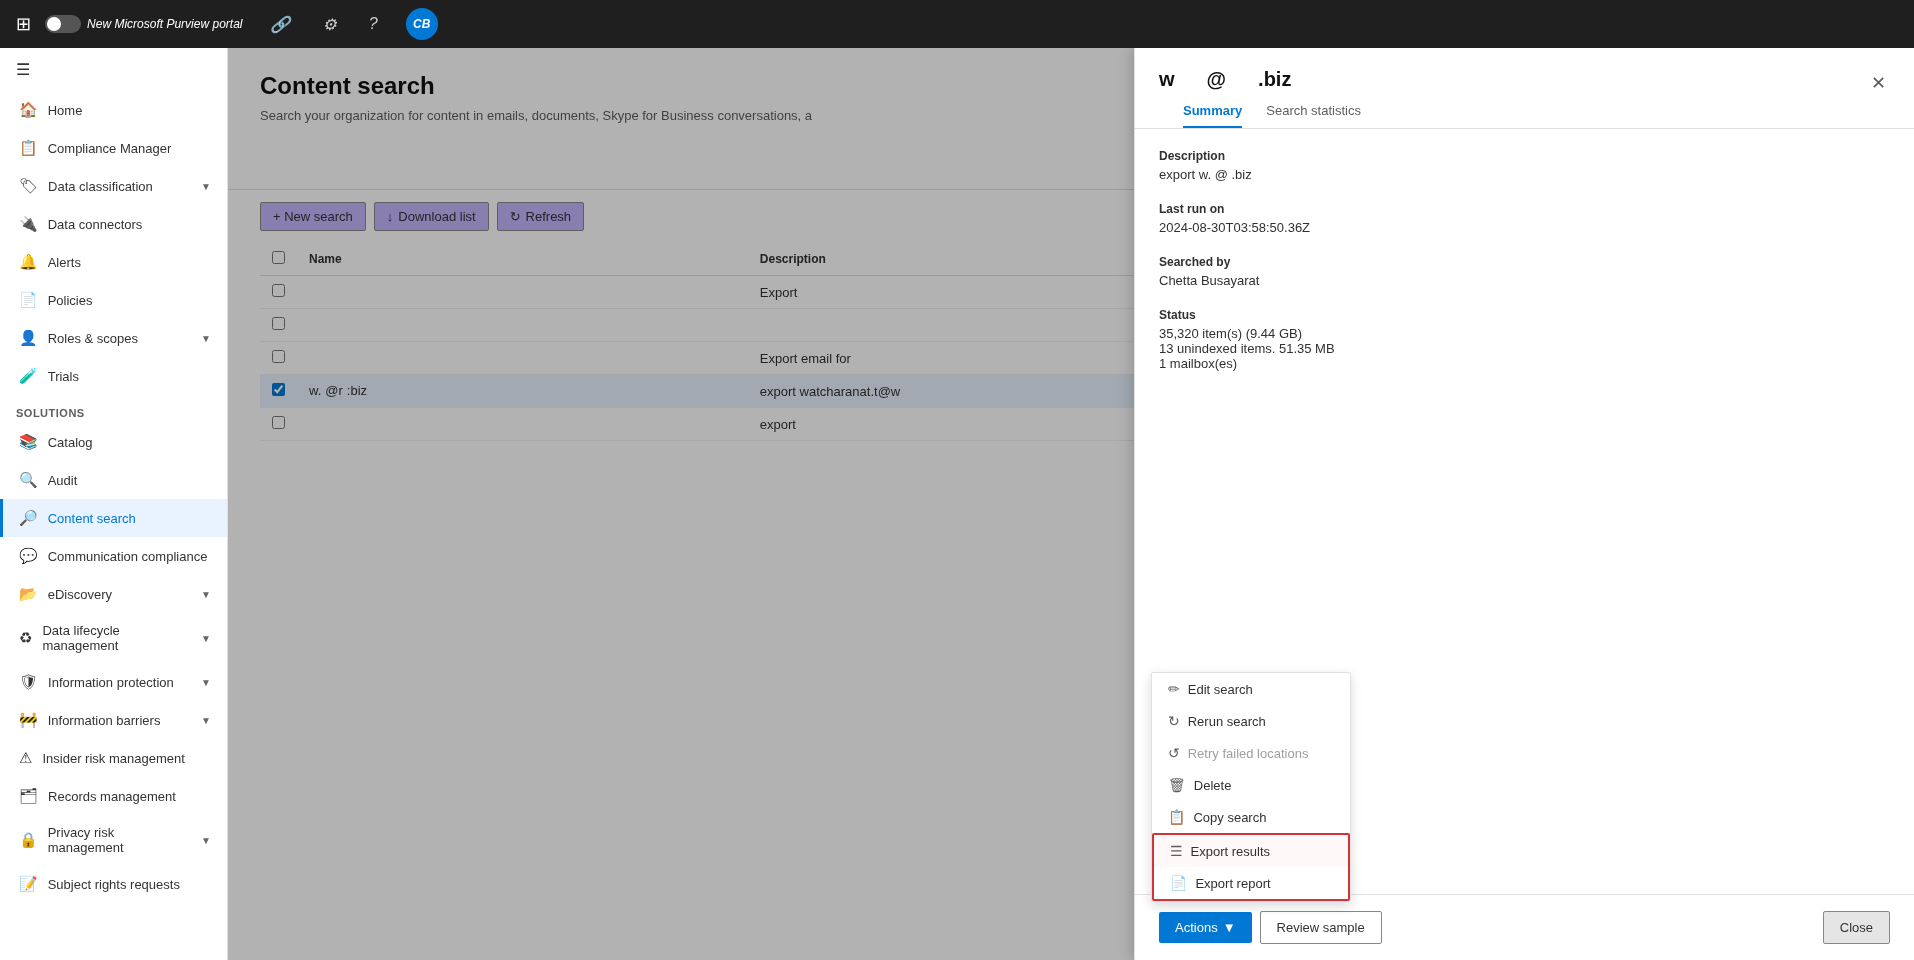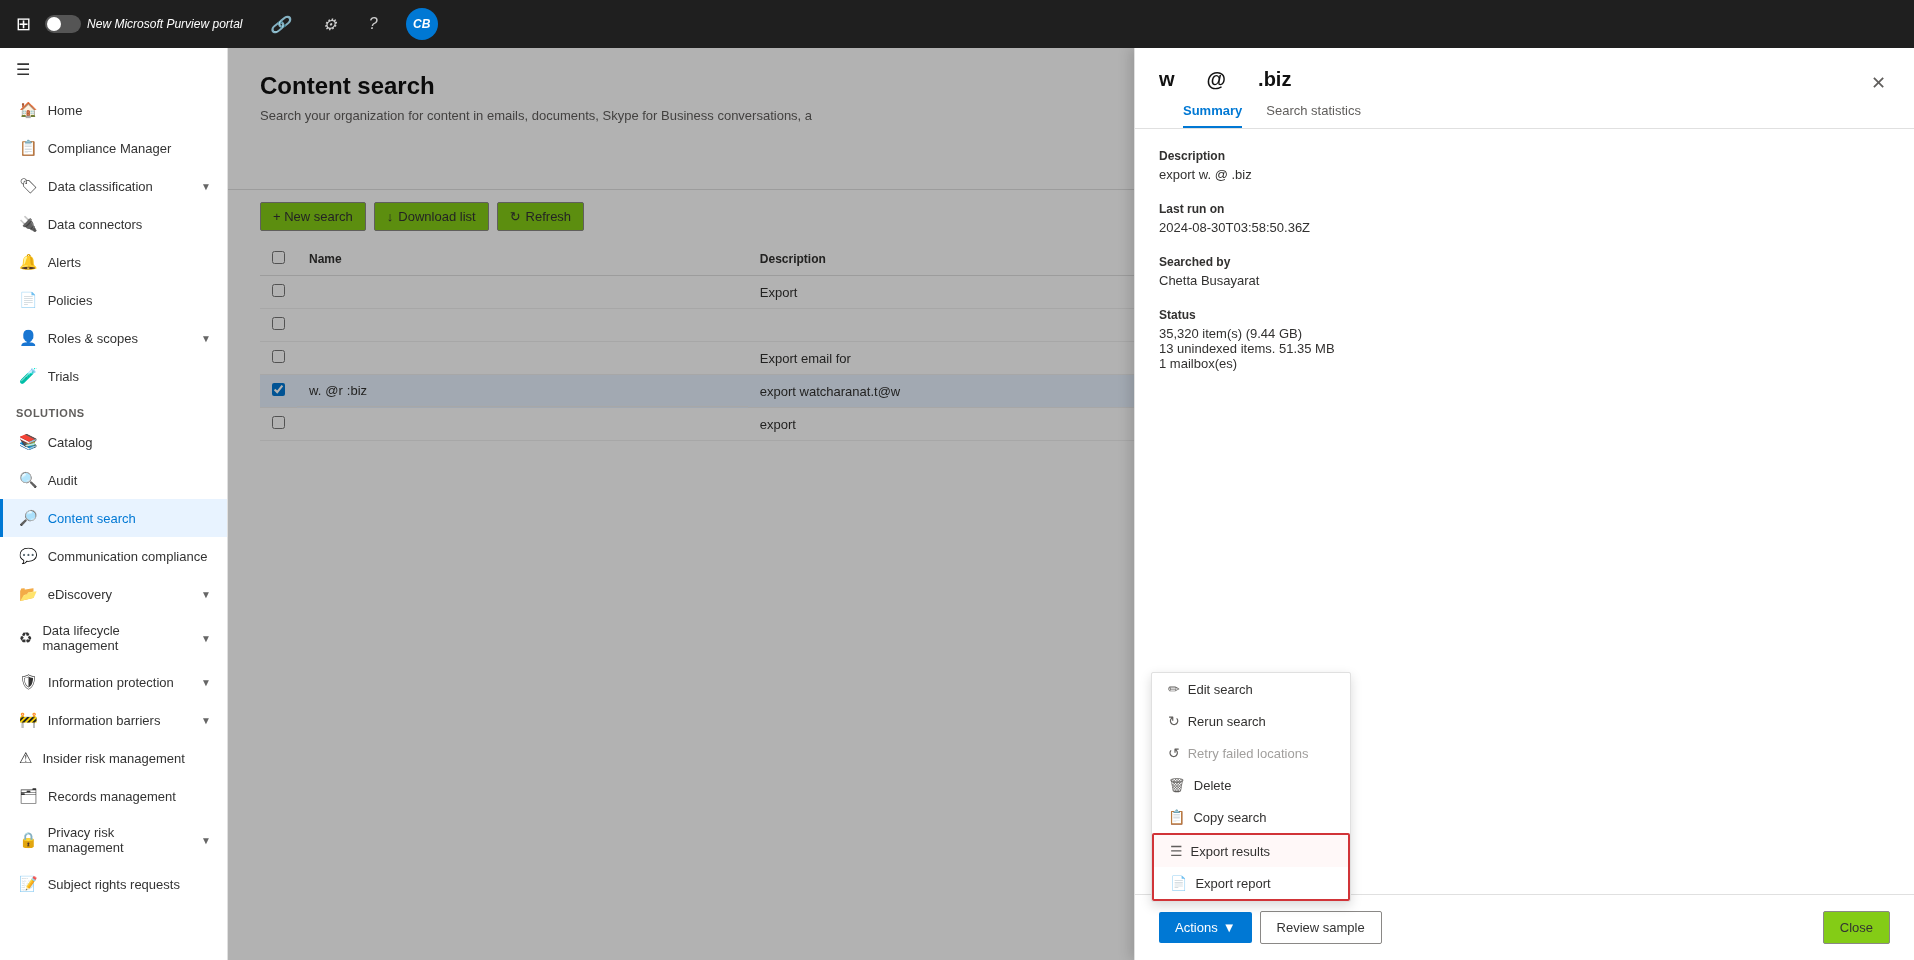--- a/index.html
+++ b/index.html
@@ -184,21 +184,21 @@
       align-items: center;
       gap: 8px;
       padding: 12px 32px;
     }
     .toolbar-btn {
       display: flex;
       align-items: center;
       gap: 5px;
       padding: 6px 12px;
       border: 1px solid #8a8886;
-      background: #84cc16;
+      background: #c4b5fd;
       border-radius: 2px;
       cursor: pointer;
       font-size: 13px;
       color: #333;
     }
     .toolbar-btn-icon { font-size: 13px; }
 
     
     .table-container {
       padding: 0 32px;
@@ -327,21 +327,21 @@
       padding: 8px 16px;
       background: #fff;
       color: #333;
       border: 1px solid #8a8886;
       border-radius: 2px;
       cursor: pointer;
       font-size: 13px;
     }
     .btn-close {
       padding: 8px 16px;
-      background: #84cc16;
+      background: #e5e5e5;
       color: #333;
       border: 1px solid #8a8886;
       border-radius: 2px;
       cursor: pointer;
       font-size: 13px;
       margin-left: auto;
     }
 
     
     .dropdown-menu {

